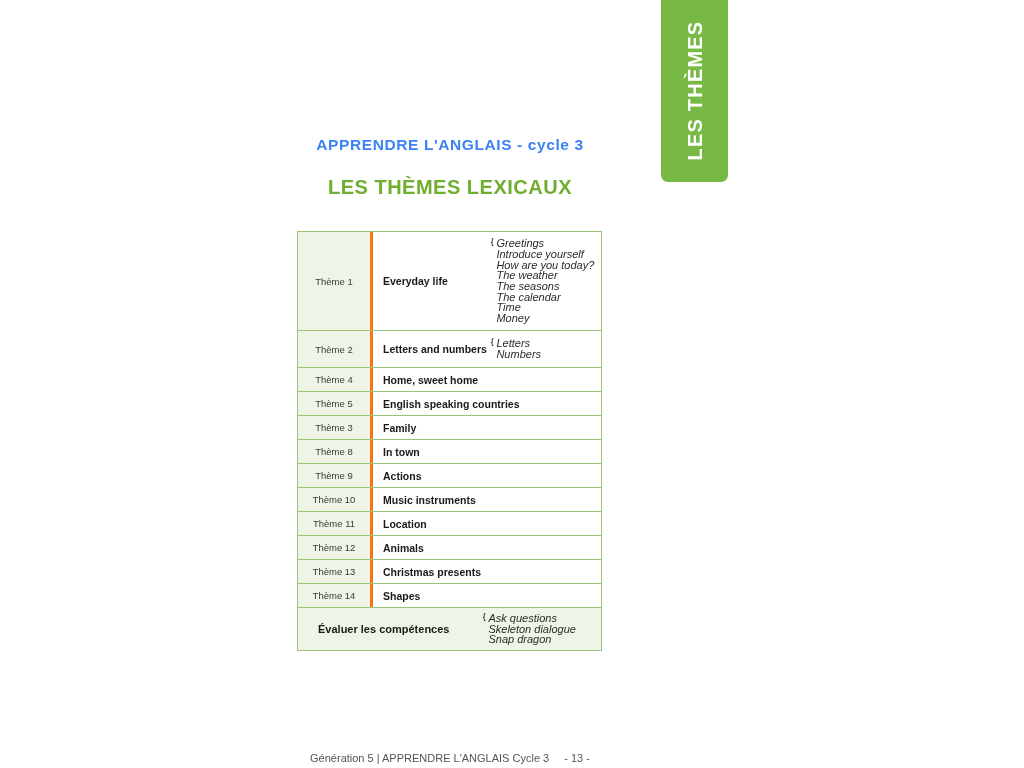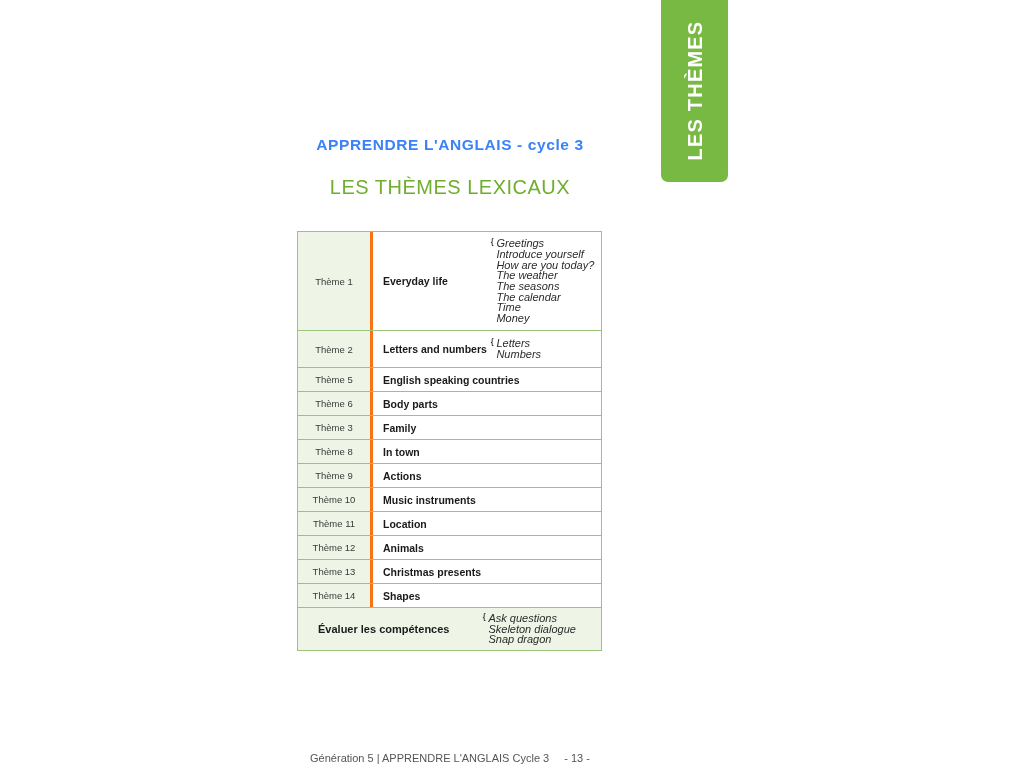--- a/index.html
+++ b/index.html
@@ -63,21 +63,21 @@
     letter-spacing: 0.6px;
   }
   .title {
     position: absolute;
     left: 200px;
     top: 176px;
     width: 500px;
     text-align: center;
     color: #6fae2e;
     font-size: 20px;
-    font-weight: normal;
+    font-weight: bold;
     letter-spacing: 0.5px;
   }
 
   
   .table {
     position: absolute;
     left: 297px;
     top: 231px;
     width: 305px;
     border: 1px solid #9bc37a;
@@ -233,26 +233,26 @@
           </span>
           <span class="sub-list">
             <span>Letters</span><br>
             <span>Numbers</span>
           </span>
         </span>
       </div>
     </div>
 
     <div class="row">
+      <div class="cell-label">Thème 4</div>
+      <div class="cell-body">Home,  sweet home</div>
+    </div>
+    <div class="row">
       <div class="cell-label">Thème 5</div>
       <div class="cell-body">English speaking countries</div>
-    </div>
-    <div class="row">
-      <div class="cell-label">Thème 6</div>
-      <div class="cell-body">Body parts</div>
     </div>
     <div class="row">
       <div class="cell-label">Thème 3</div>
       <div class="cell-body">Family</div>
     </div>
     <div class="row">
       <div class="cell-label">Thème 8</div>
       <div class="cell-body">In town</div>
     </div>
     <div class="row">

